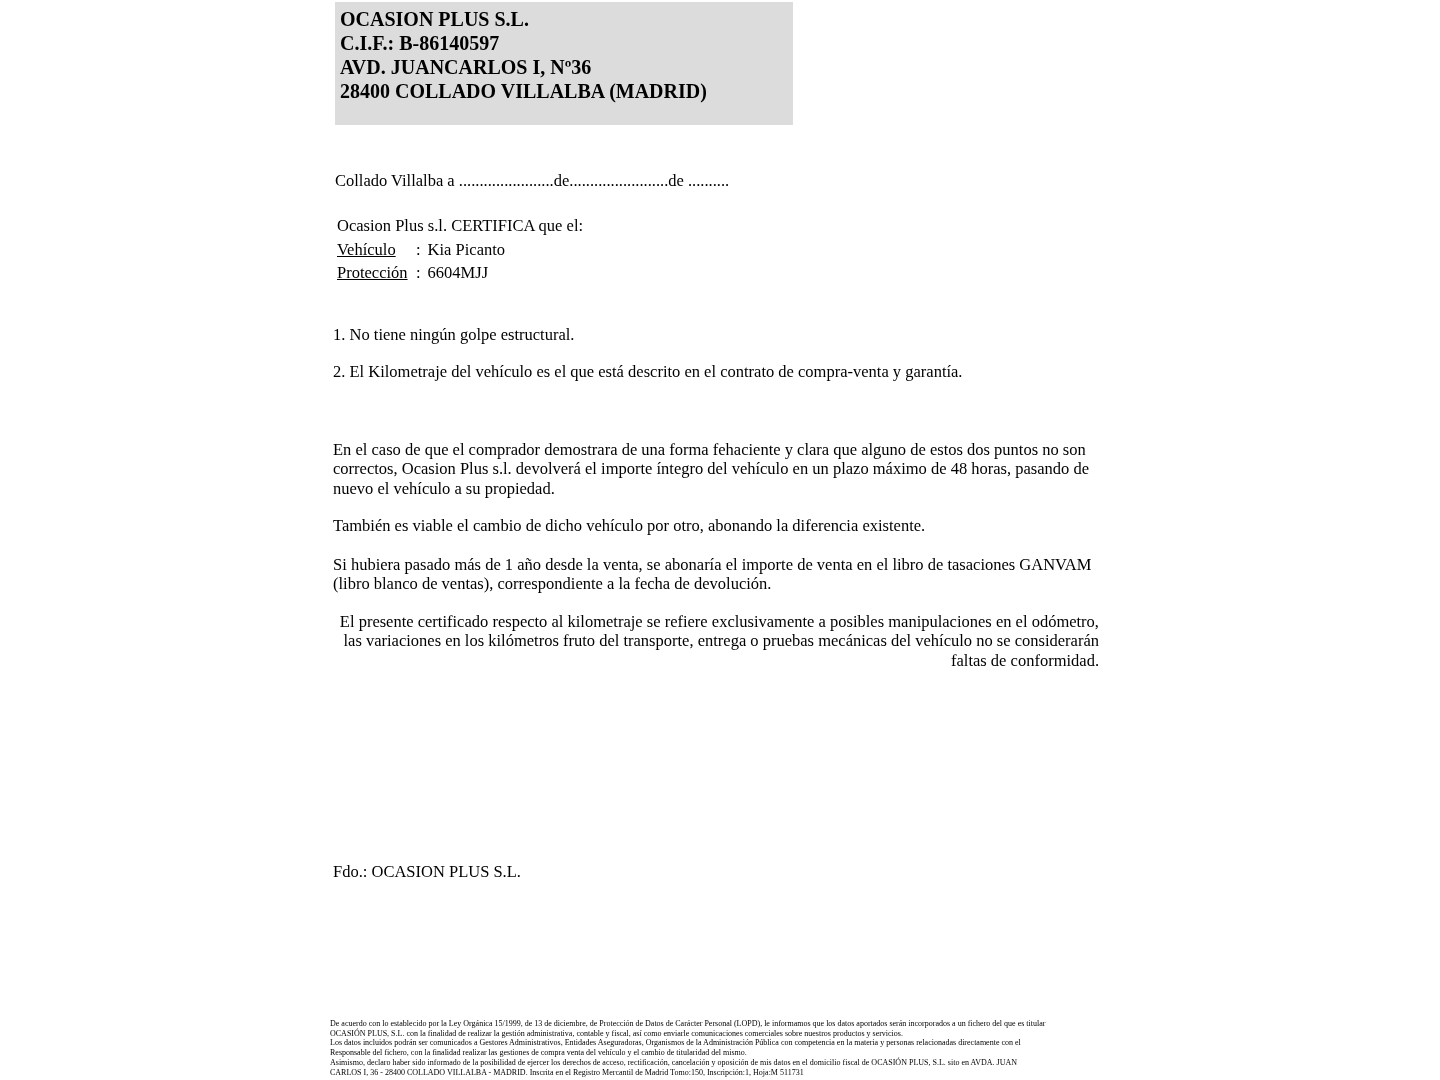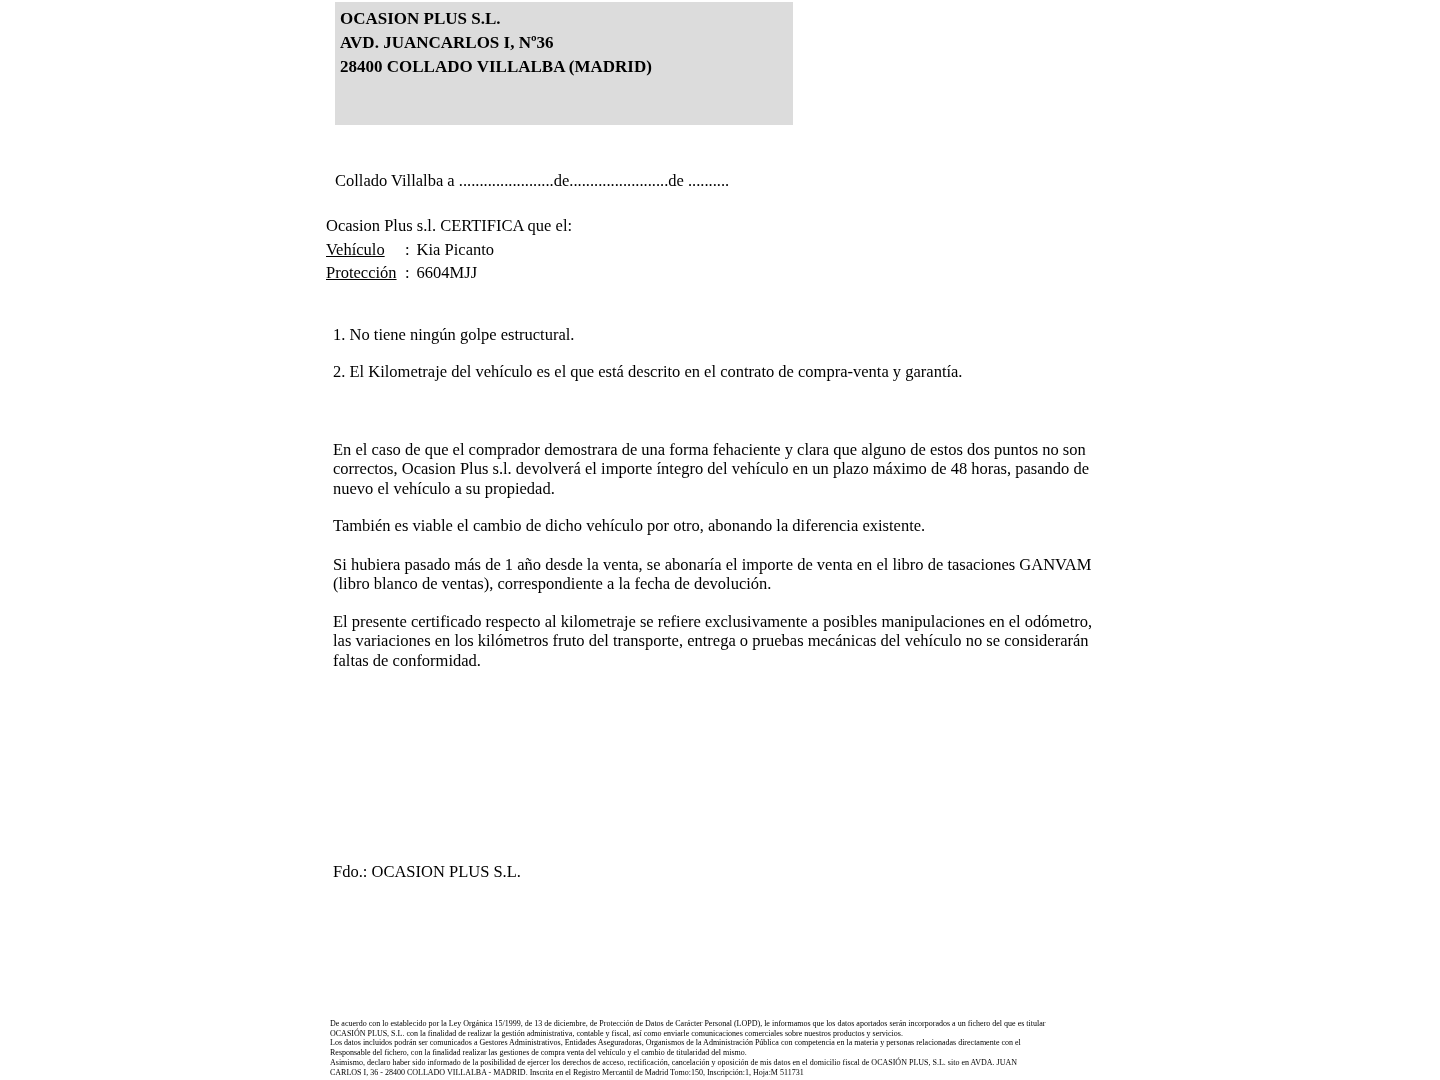--- a/index.html
+++ b/index.html
@@ -15,36 +15,36 @@
   }
   .header-box {
     position: absolute;
     left: 335px;
     top: 2px;
     width: 458px;
     height: 123px;
     background: #dcdcdc;
     padding: 5px 0 0 5px;
     font-weight: bold;
-    font-size: 17px;
+    font-size: 20px;
     line-height: 24px;
     white-space: nowrap;
   }
   .date-line {
     position: absolute;
     left: 335px;
     top: 171px;
     width: 758px;
     text-align: left;
     font-size: 16.5px;
     white-space: nowrap;
   }
   .certify-block {
     position: absolute;
-    left: 326px;
+    left: 337px;
     top: 214px;
     font-size: 16.5px;
     line-height: 23.5px;
   }
   .field-label { display: inline-block; width: 79px; }
   .field-label .u { text-decoration: underline; }
   .sep { margin-right: 7px; }
   .point {
     position: absolute;
     left: 333px;
@@ -56,21 +56,21 @@
   .para {
     position: absolute;
     left: 333px;
     width: 766px;
     font-size: 16.5px;
     line-height: 19.4px;
   }
   .para-1 { top: 440px; }
   .para-2 { top: 516px; }
   .para-3 { top: 554.5px; }
-  .para-4 { top: 612px; }
+  .para-4 { top: 612px; text-align: right; }
   .signature {
     position: absolute;
     left: 333px;
     top: 862px;
     font-size: 16.5px;
     white-space: nowrap;
   }
   .legal-footer {
     position: absolute;
     left: 330px;
@@ -81,20 +81,21 @@
   }
   .legal-footer div { white-space: nowrap; }
 </style>
 </head>
 <body>
 
 <div class="page">
 
   <div class="header-box">
     <div class="hb-line">OCASION PLUS S.L.</div>
+    <div class="hb-line">C.I.F.: B-86140597</div>
     <div class="hb-line">AVD. JUANCARLOS I, Nº36</div>
     <div class="hb-line">28400 COLLADO VILLALBA (MADRID)</div>
   </div>
 
   <div class="date-line">Collado Villalba a .......................de........................de ..........</div>
 
   <div class="certify-block">
     <div class="certify-intro">Ocasion Plus s.l. CERTIFICA que el:</div>
     <div class="field-row"><span class="field-label"><span class="u">Vehículo</span></span><span class="sep">:</span><span class="field-value">Kia Picanto</span></div>
     <div class="field-row"><span class="field-label"><span class="u">Protección</span></span><span class="sep">:</span><span class="field-value">6604MJJ</span></div>

